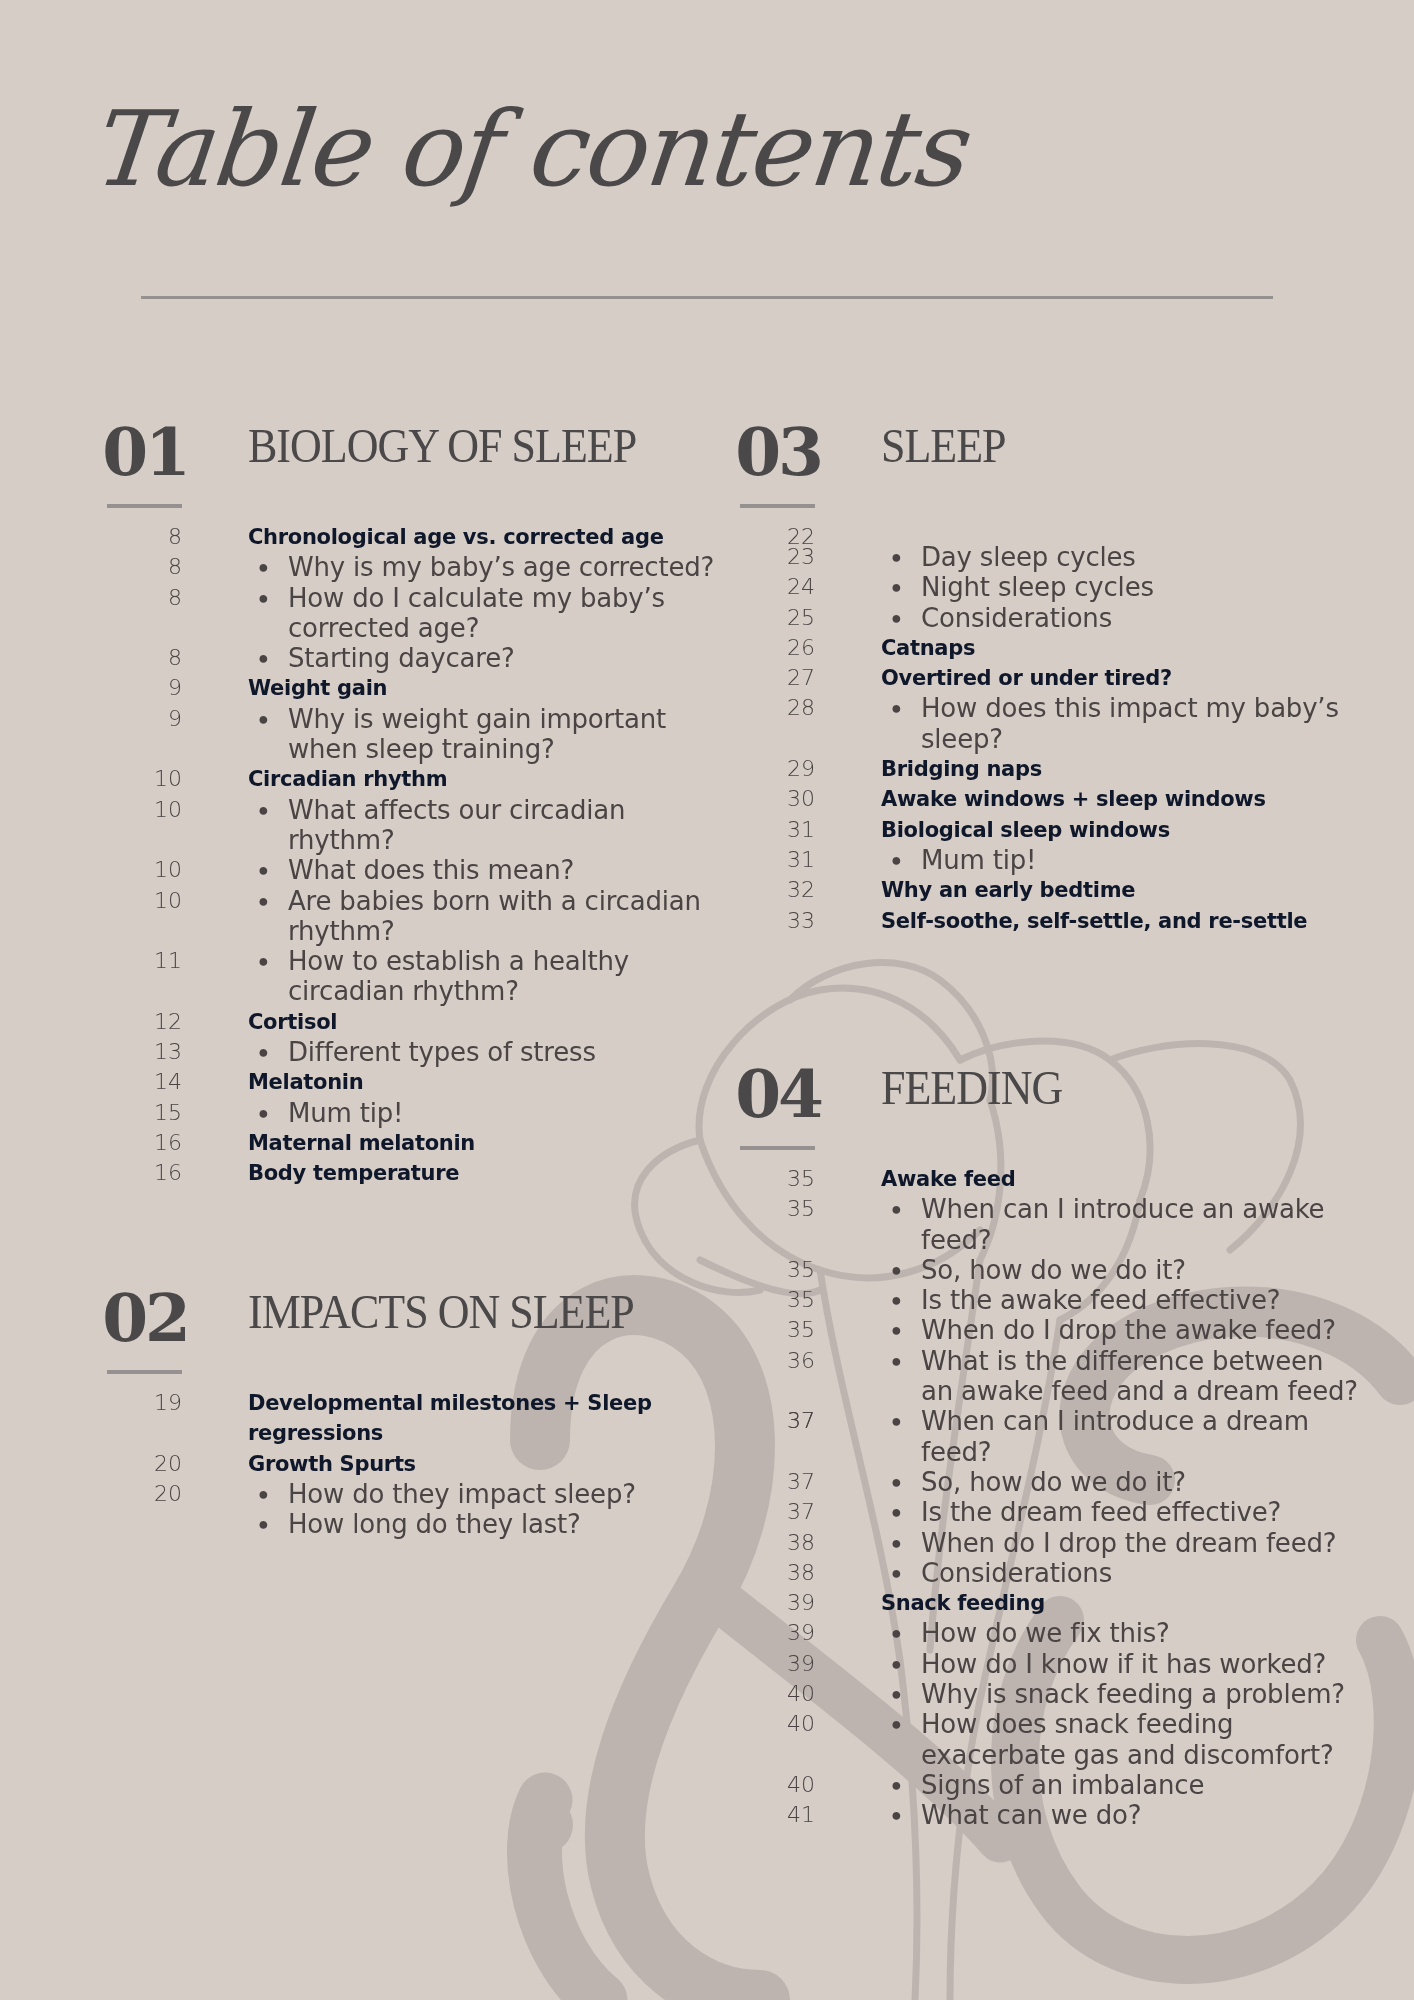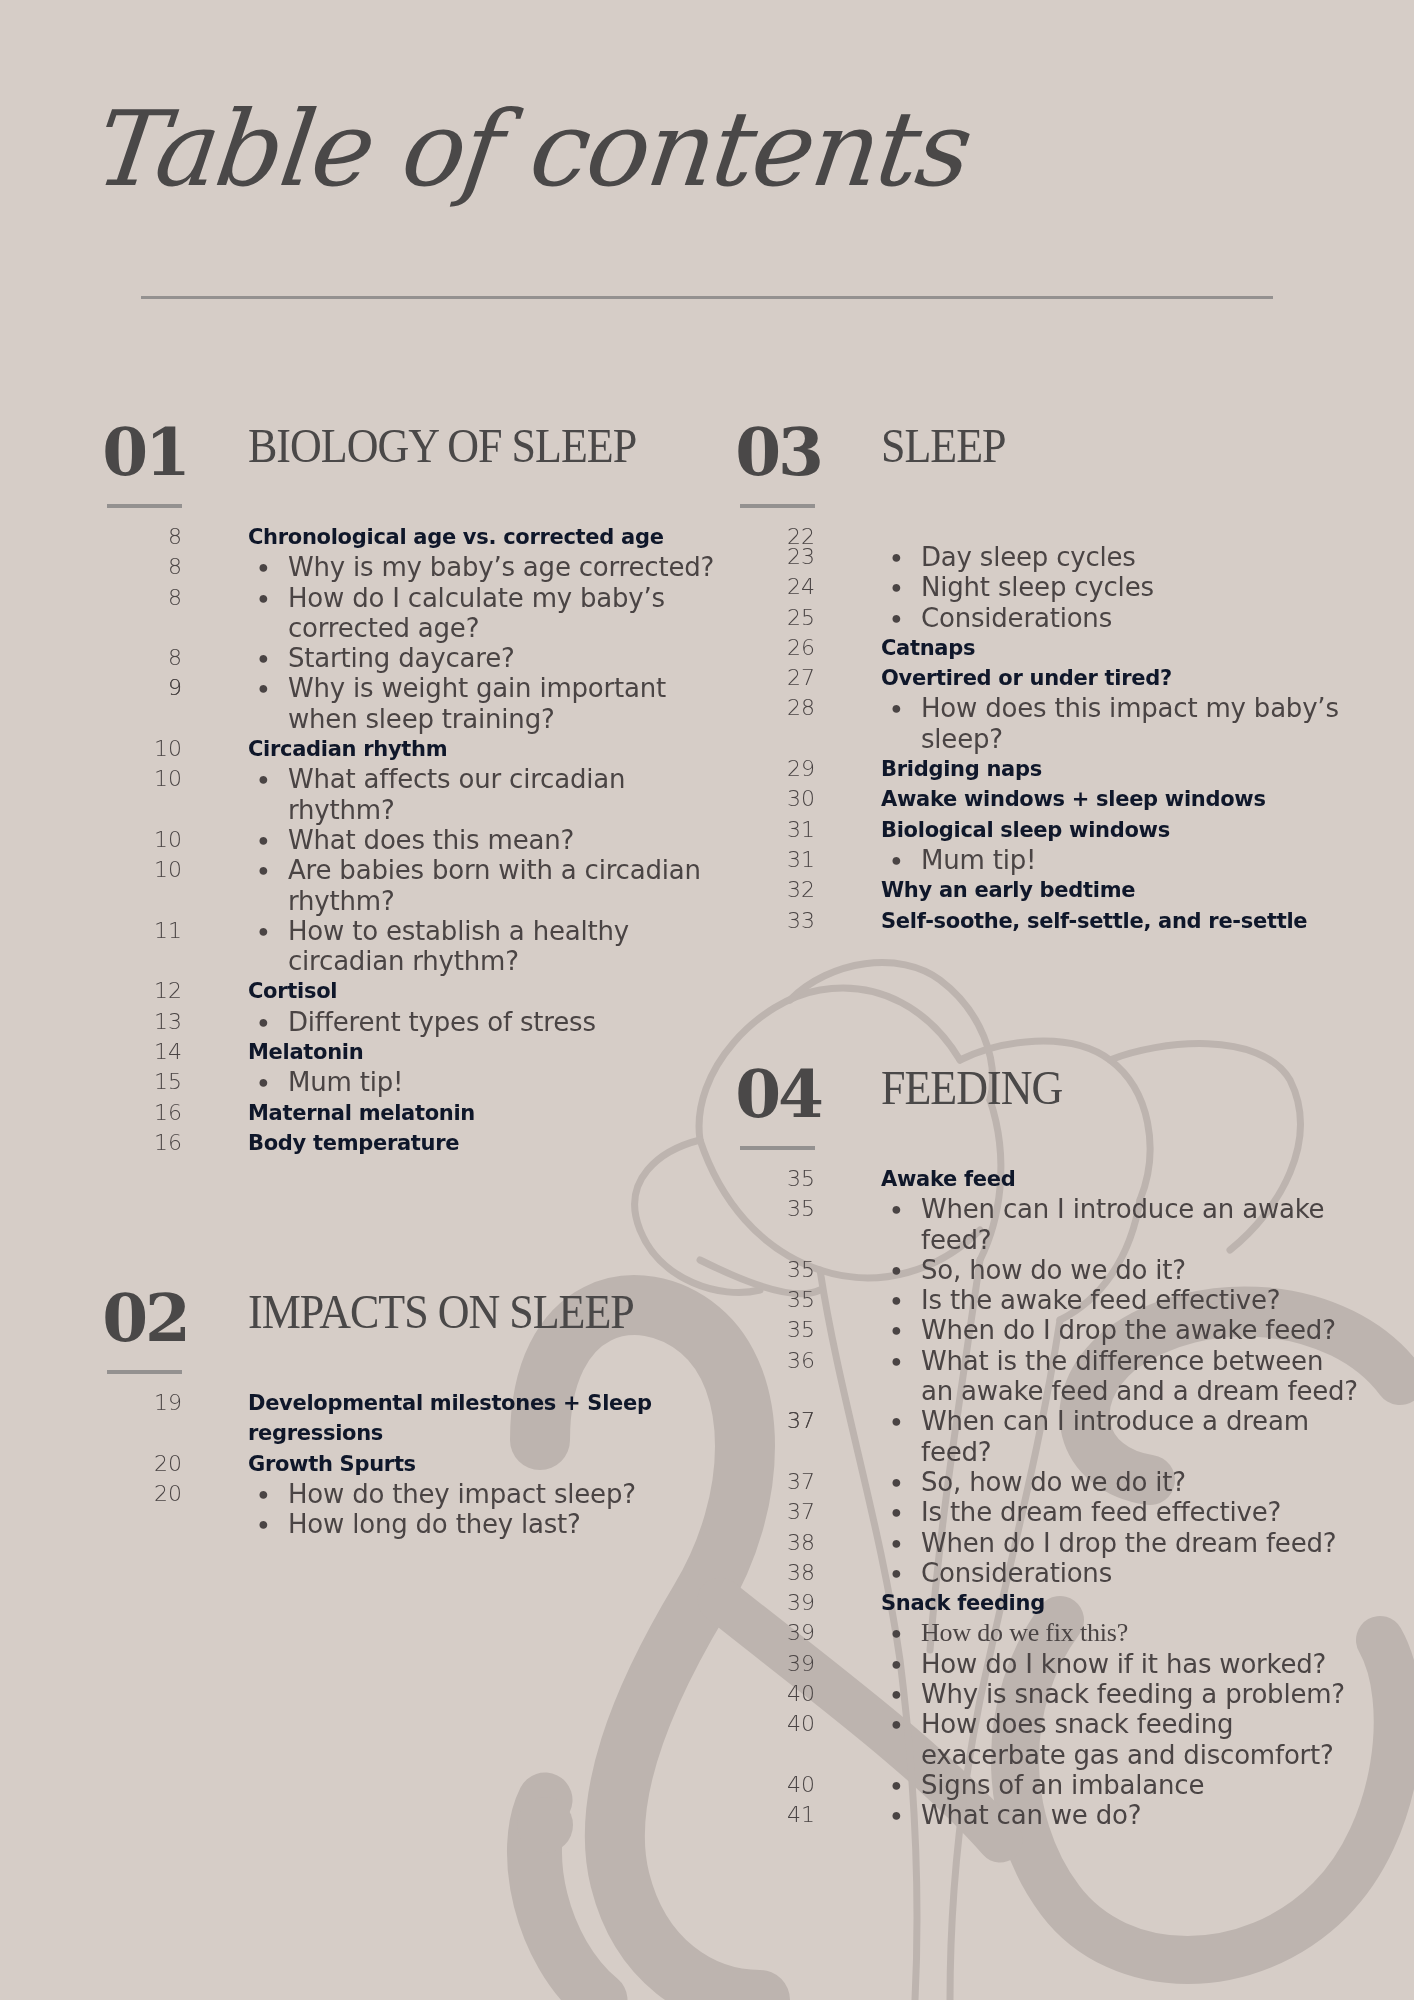--- a/index.html
+++ b/index.html
@@ -92,20 +92,21 @@
         <span class="bullet">●</span>
         <span class="txt" style="max-width: 520px;">How do I calculate my baby’s corrected age?</span>
       </div>
       <div class="entry sub">
         <span class="pg">8</span>
         <span class="bullet">●</span>
         <span class="txt" style="max-width: 520px;">Starting daycare?</span>
       </div>
       <div class="entry main">
         <span class="pg">9</span>
+        <span class="txt" style="max-width: 560px;">Weight gain</span>
       </div>
       <div class="entry sub">
         <span class="pg">9</span>
         <span class="bullet">●</span>
         <span class="txt" style="max-width: 520px;">Why is weight gain important when sleep training?</span>
       </div>
       <div class="entry main">
         <span class="pg">10</span>
         <span class="txt" style="max-width: 560px;">Circadian rhythm</span>
       </div>
@@ -316,21 +317,21 @@
         <span class="bullet">●</span>
         <span class="txt" style="max-width: 560px;">Considerations</span>
       </div>
       <div class="entry main">
         <span class="pg">39</span>
         <span class="txt" style="max-width: 600px;">Snack feeding</span>
       </div>
       <div class="entry sub">
         <span class="pg">39</span>
         <span class="bullet">●</span>
-        <span class="txt" style="max-width: 560px; font-family: Liberation Serif, serif;">How do we fix this?</span>
+        <span class="txt" style="max-width: 560px;">How do we fix this?</span>
       </div>
       <div class="entry sub">
         <span class="pg">39</span>
         <span class="bullet">●</span>
         <span class="txt" style="max-width: 560px;">How do I know if it has worked?</span>
       </div>
       <div class="entry sub">
         <span class="pg">40</span>
         <span class="bullet">●</span>
         <span class="txt" style="max-width: 560px;">Why is snack feeding a problem?</span>

